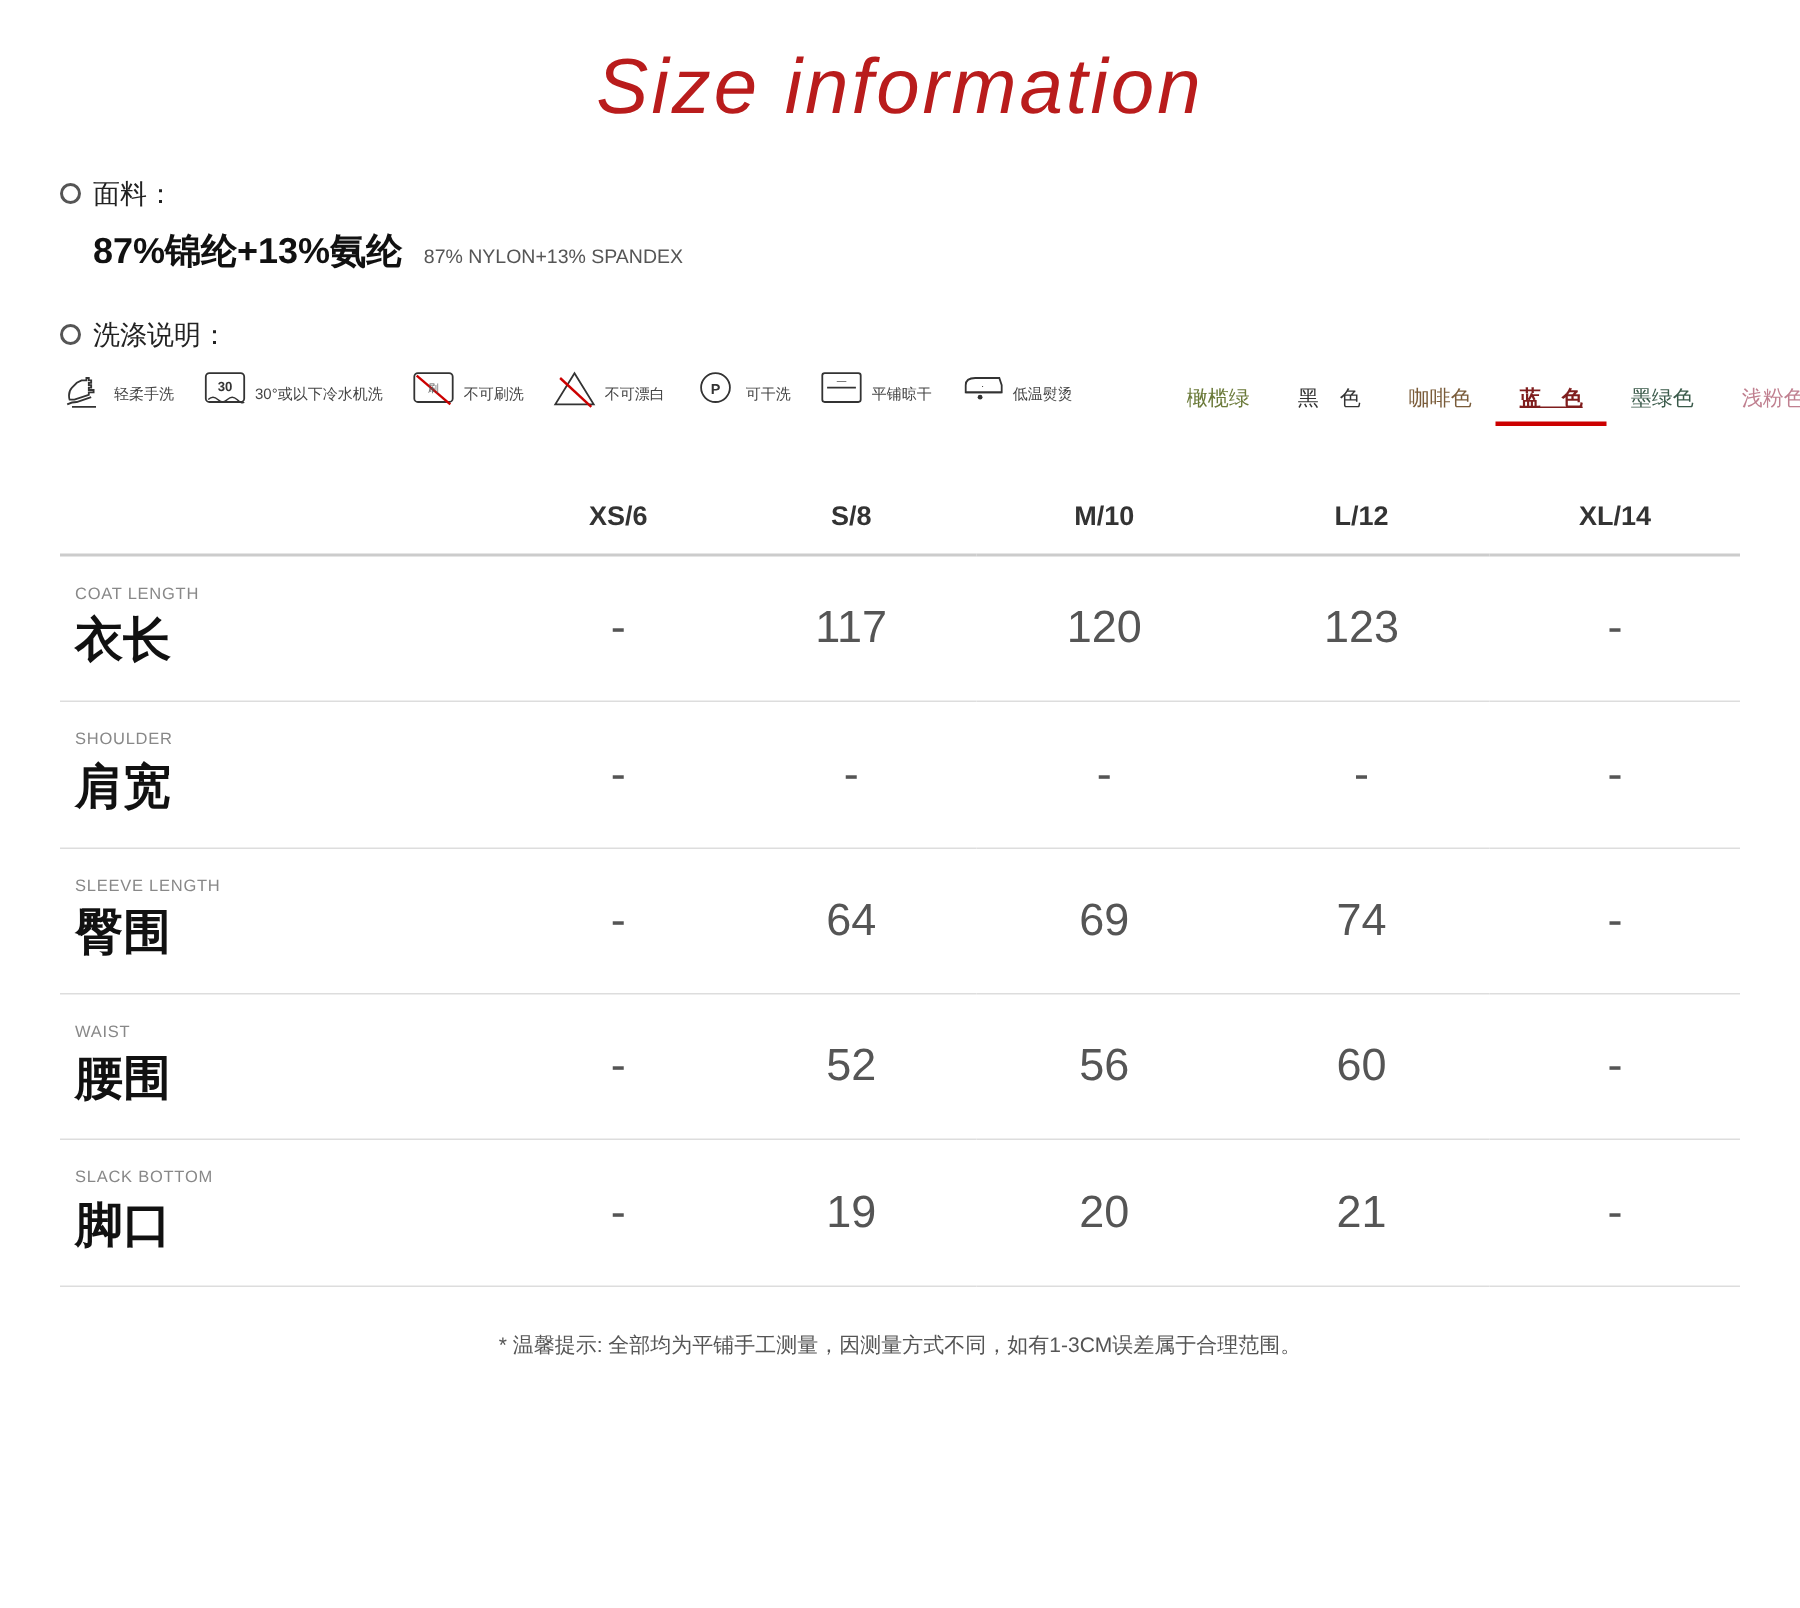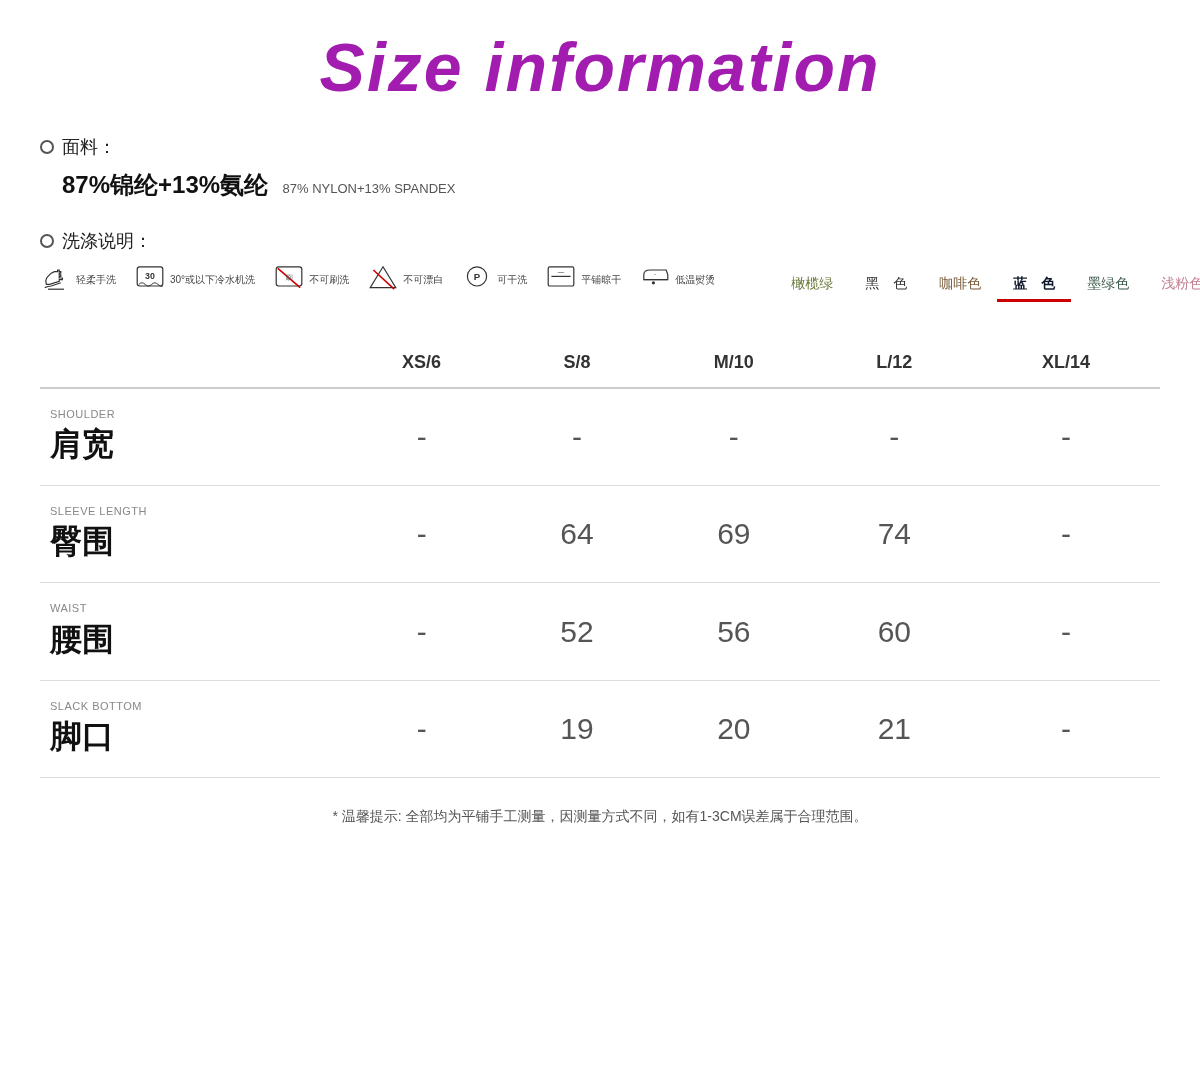--- a/index.html
+++ b/index.html
@@ -10,24 +10,24 @@
       width: 1200px;
       min-height: 1072px;
       padding: 30px 40px;
     }
 
     .page-header {
       text-align: center;
       margin-bottom: 30px;
     }
     .page-header h1 {
-      font-size: 68px;
-      font-weight: 700;
+      font-size: 52px;
+      font-weight: 400;
       letter-spacing: 2px;
-      color: #a21caf;
+      color: #b91c1c;
       font-style: italic;
       line-height: 1.1;
     }
     .page-header .subtitle {
       font-size: 17px;
       color: #555;
       margin-top: 6px;
     }
 
     .section {
@@ -100,21 +100,21 @@
       border-bottom: 3px solid transparent;
       cursor: pointer;
       white-space: nowrap;
     }
     .color-tab.active {
       border-bottom-color: #c00;
     }
     .color-tab.c1 { color: #6b7a3a; }
     .color-tab.c2 { color: #333; }
     .color-tab.c3 { color: #7a5c3a; }
-    .color-tab.c4 { color: #0f172a; font-weight: bold; }
+    .color-tab.c4 { color: #7f1d1d; font-weight: bold; text-decoration: underline; }
     .color-tab.c5 { color: #3a5a4a; }
     .color-tab.c6 { color: #c08090; }
     .color-tab.c7 { color: #c8b87a; }
 
     .size-table-wrap {
       margin-top: 36px;
     }
 
     table.size-table {
       width: 100%;
@@ -307,20 +307,31 @@
         <th class="label-col"></th>
         <th>XS/6</th>
         <th>S/8</th>
         <th>M/10</th>
         <th>L/12</th>
         <th>XL/14</th>
       </tr>
     </thead>
     <tbody>
 
+      <tr>
+        <td class="label-col">
+          <span class="row-label-en">COAT LENGTH</span>
+          <span class="row-label-zh">衣长</span>
+        </td>
+        <td>-</td>
+        <td>117</td>
+        <td>120</td>
+        <td>123</td>
+        <td>-</td>
+      </tr>
 
       <tr>
         <td class="label-col">
           <span class="row-label-en">SHOULDER</span>
           <span class="row-label-zh">肩宽</span>
         </td>
         <td>-</td>
         <td>-</td>
         <td>-</td>
         <td>-</td>

